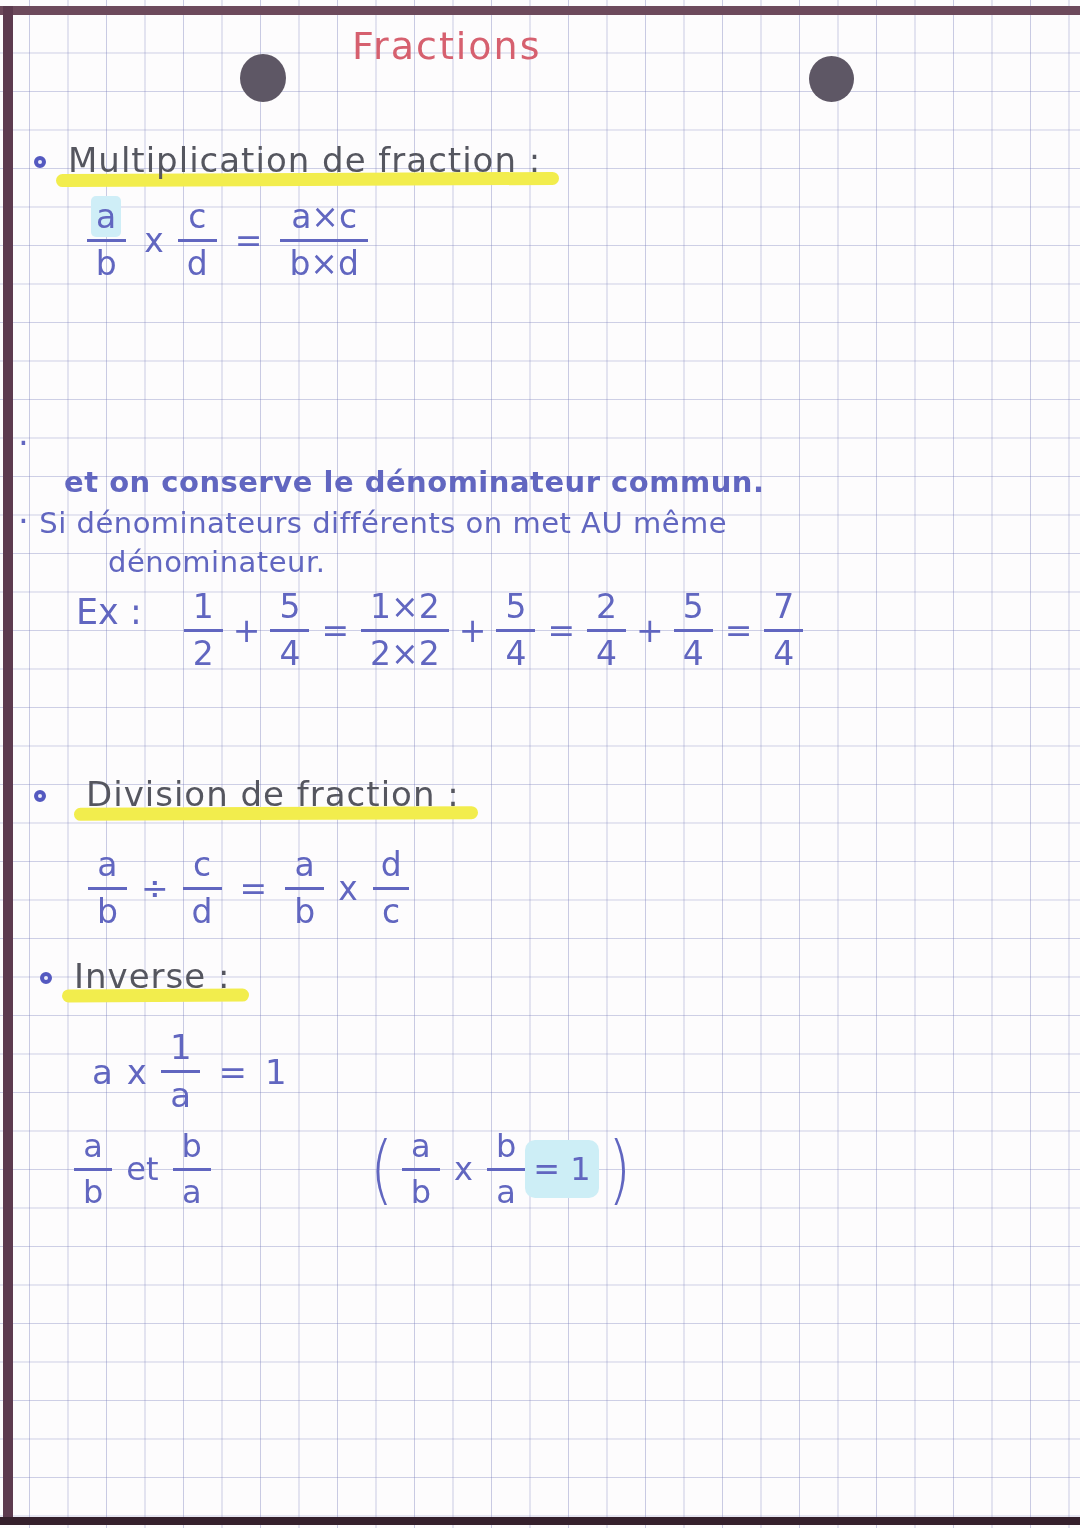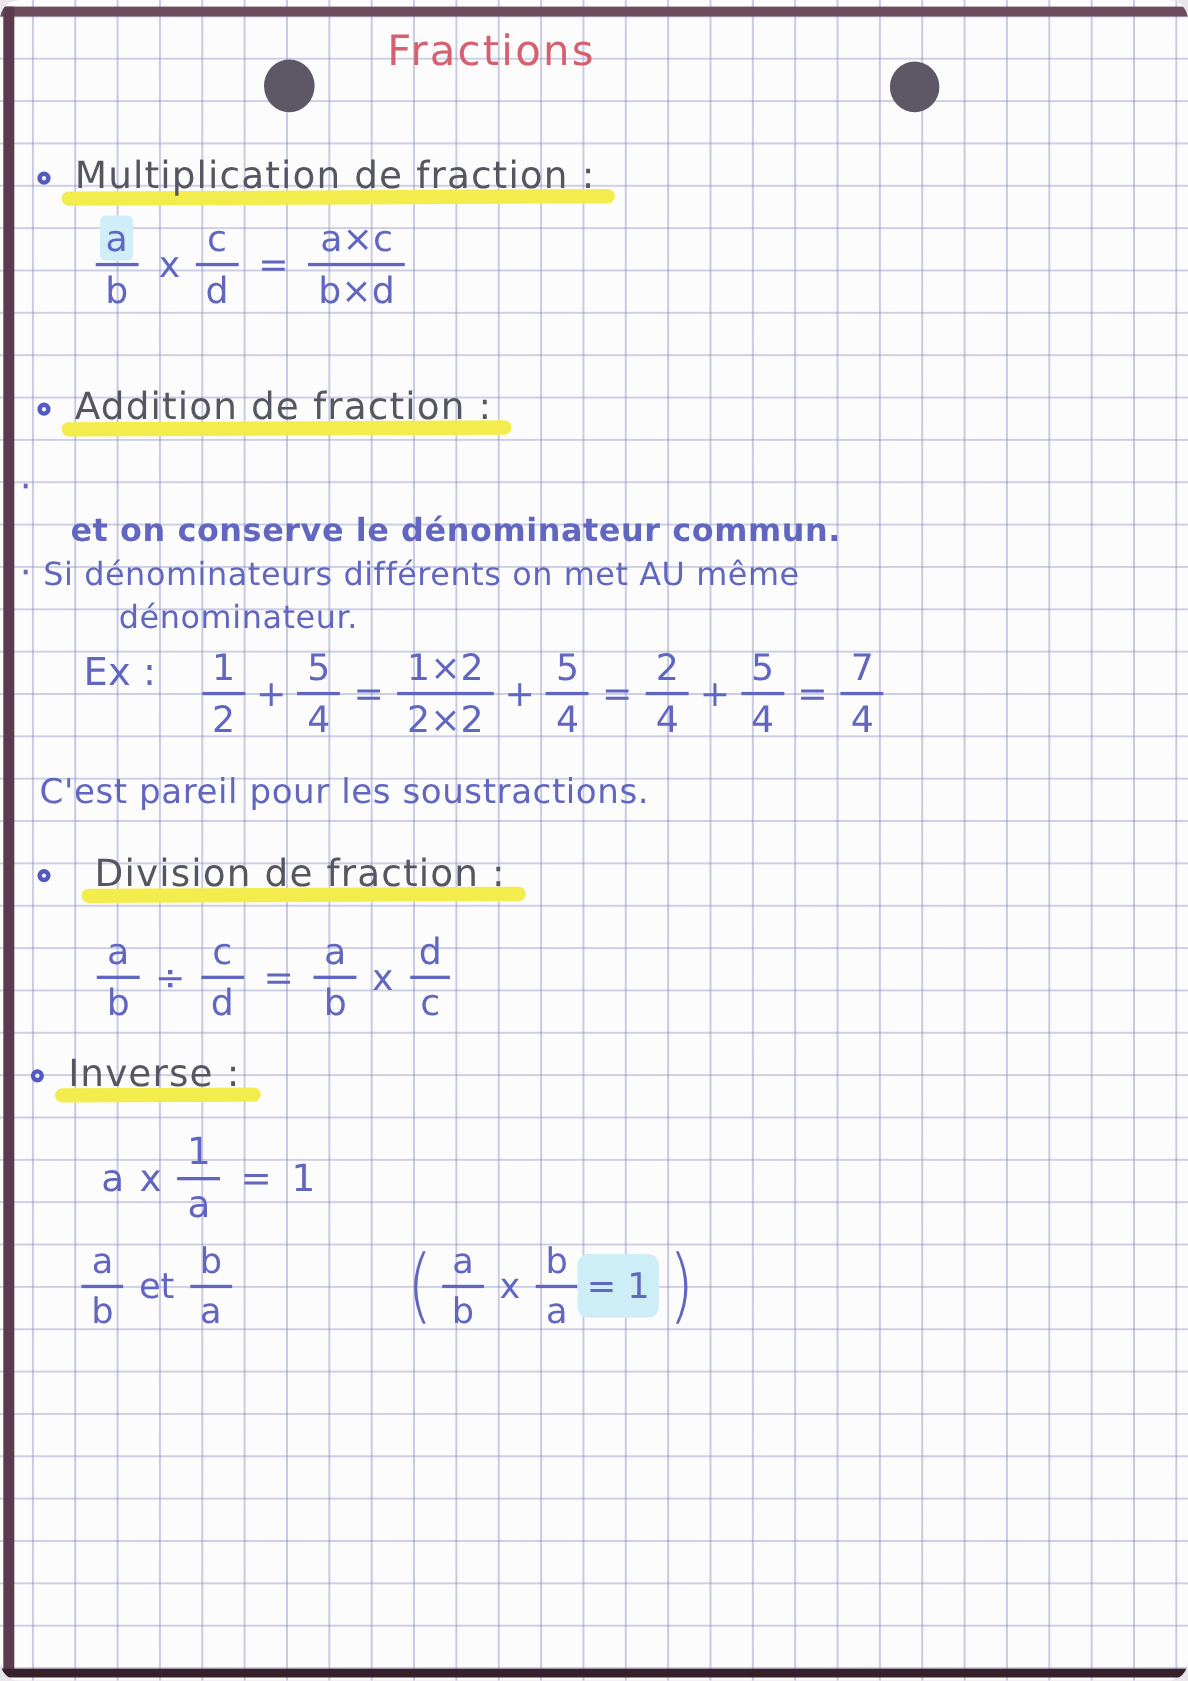--- a/index.html
+++ b/index.html
@@ -9,21 +9,20 @@
     width:1080px; height:1528px;
     margin:0 auto;
     background-color:#fdfcfd;
     background-image:
       linear-gradient(to right, rgba(128,133,190,0.42) 1.4px, transparent 1.4px),
       linear-gradient(to bottom, rgba(128,133,190,0.38) 1.4px, transparent 1.4px);
     background-size:38.5px 38.5px;
     background-position:29px 14px;
     overflow:hidden;
     font-family:"DejaVu Sans", sans-serif;
-    border-radius:18px;
   }
   .edge-top    { position:absolute; top:6px; left:0; right:0; height:9px; background:#6d4a5c; }
   .edge-left   { position:absolute; top:6px; bottom:8px; left:3px; width:10px; background:#5d3b4f; }
   .edge-bottom { position:absolute; bottom:3px; left:0; right:0; height:8px; background:#35202c; }
   .hole { position:absolute; background:#5e5765; border-radius:50%; }
   .hole-1 { left:240px; top:54px; width:46px; height:48px; }
   .hole-2 { left:809px; top:56px; width:45px; height:46px; }
 
   .title {
     position:absolute; left:352px; top:24px;
@@ -103,24 +102,20 @@
       <span class="num">c</span>
       <span class="den">d</span>
     </span>
     <span class="eq">=</span>
     <span class="frac">
       <span class="num">a×c</span>
       <span class="den">b×d</span>
     </span>
   </div>
 
-  <div class="section-head" style="left:34px; top:350px;">
-    <span class="bullet"></span>
-    <span class="head-text">Addition de fraction :</span>
-  </div>
 
   <div class="notes ink">
     <div class="note-line">
       <span class="mini-bullet">·</span>
     </div>
     <div class="note-line indent-1">
       <span>et on conserve le dénominateur commun.</span>
     </div>
     <div class="note-line">
       <span class="mini-bullet">·</span>
@@ -162,21 +157,20 @@
       <span class="num">5</span>
       <span class="den">4</span>
     </span>
     <span class="eq">=</span>
     <span class="frac">
       <span class="num">7</span>
       <span class="den">4</span>
     </span>
   </div>
 
-  <div class="plain-line ink" style="left:36px; top:702px;">C'est pareil pour les soustractions.</div>
 
   <div class="section-head" style="left:34px; top:774px;gap:40px;">
     <span class="bullet"></span>
     <span class="head-text">Division de fraction :</span>
   </div>
 
   <div class="formula ink" style="left:88px; top:846px;">
     <span class="frac">
       <span class="num">a</span>
       <span class="den">b</span>
@@ -191,21 +185,21 @@
       <span class="num">a</span>
       <span class="den">b</span>
     </span>
     <span class="op">x</span>
     <span class="frac">
       <span class="num">d</span>
       <span class="den">c</span>
     </span>
   </div>
 
-  <div class="section-head" style="left:28px; top:956px;">
+  <div class="section-head" style="left:40px; top:956px;">
     <span class="bullet"></span>
     <span class="head-text">Inverse :</span>
   </div>
 
   <div class="formula ink" style="left:92px; top:1028px; font-size:34px;">
     <span>a</span>
     <span class="op">x</span>
     <span class="frac">
       <span class="num">1</span>
       <span class="den">a</span>

